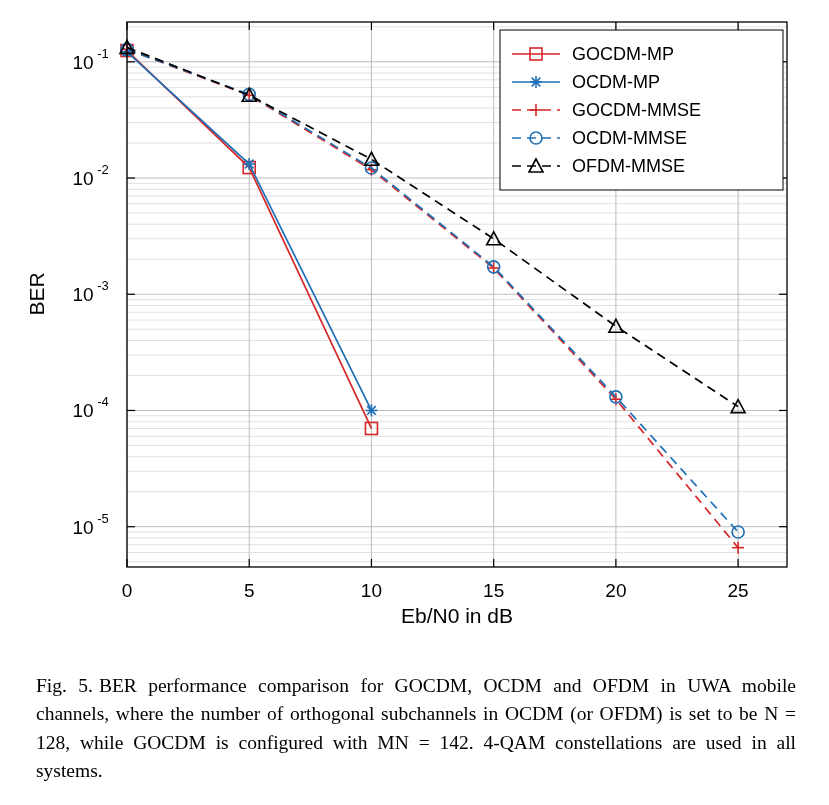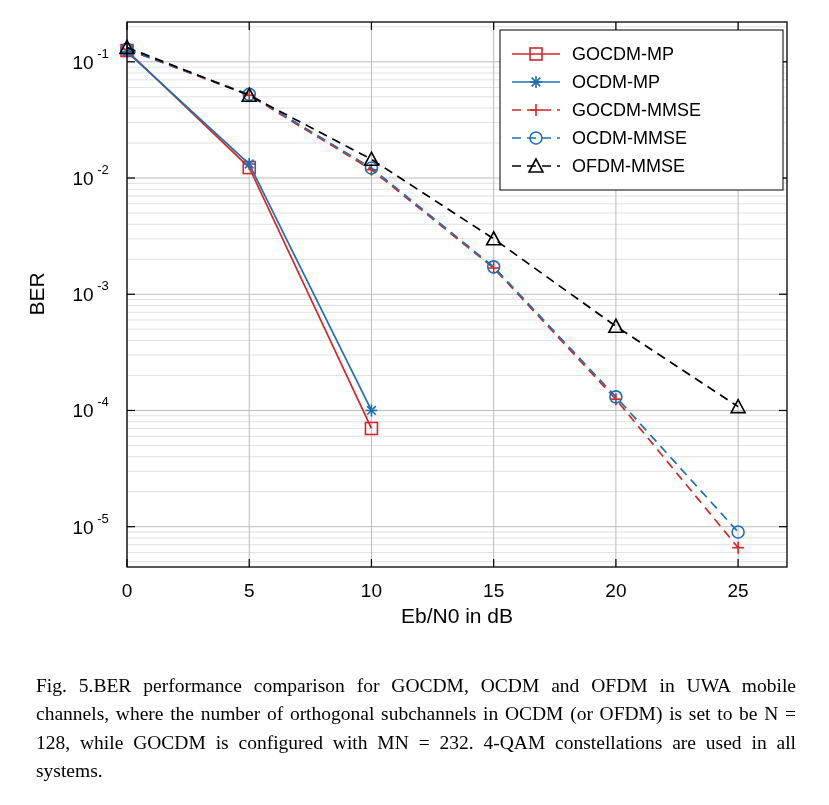--- a/index.html
+++ b/index.html
@@ -58,20 +58,21 @@
     left: 36px;
     top: 672px;
     width: 760px;
     font-family: "Liberation Serif", serif;
     font-size: 19.5px;
     line-height: 1.46;
     text-align: justify;
     color: #000000;
   }
   #caption .fig-num {
+    margin-right: 6px;
   }
 </style>
 </head>
 <body>
 
 <div id="page">
 
   <div id="figure">
     <svg id="plot-svg" width="829" height="650" viewBox="0 0 829 650">
 
@@ -322,16 +323,16 @@
                 <polygon points="536,159 529,172 543,172" fill="none" stroke="#000000" stroke-width="1.6"></polygon>
               </g>
               <text x="572" y="172" class="legend-text">OFDM-MMSE</text>
             </g>
           </g>
       </g>
     </svg>
   </div>
 
   <div id="caption">
-    <span class="fig-num">Fig. 5.</span><span>BER performance comparison for GOCDM, OCDM and OFDM in UWA mobile channels, where the number of orthogonal subchannels in OCDM (or OFDM) is set to be N = 128, while GOCDM is configured with MN = 232. 4-QAM constellations are used in all systems.</span>
+    <span class="fig-num">Fig. 5.</span><span>BER performance comparison for GOCDM, OCDM and OFDM in UWA mobile channels, where the number of orthogonal subchannels in OCDM (or OFDM) is set to be N = 128, while GOCDM is configured with MN = 142. 4-QAM constellations are used in all systems.</span>
   </div>
 
 </div>
 
 </body></html>

